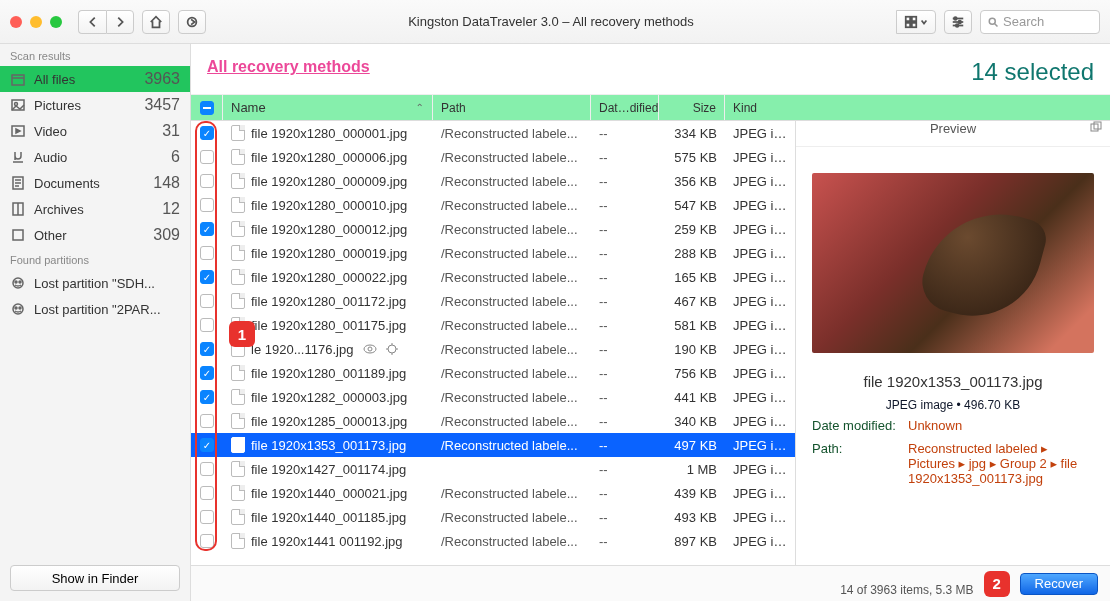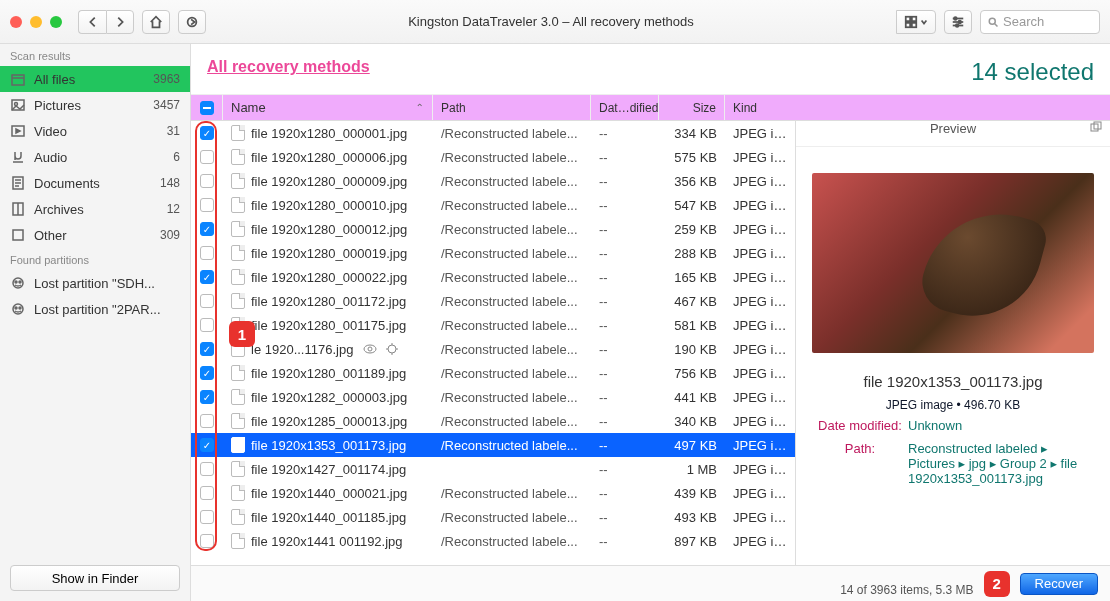--- a/index.html
+++ b/index.html
@@ -21,31 +21,31 @@
 .searchbox svg{width:12px;height:12px;stroke:#999;stroke-width:2;fill:none;margin-right:4px;}
 
 
 .main{flex:1;display:flex;overflow:hidden;}
 .sidebar{width:191px;background:#f4f4f4;border-right:1px solid #ddd;display:flex;flex-direction:column;}
 .section-label{padding:6px 10px 4px;color:#888;font-size:11px;}
 .sitem{height:26px;display:flex;align-items:center;padding:0 10px;gap:8px;color:#333;}
 .sitem.selected{background:#22c55e;}
 .sitem .sicon{width:16px;height:16px;display:flex;align-items:center;justify-content:center;}
 .sitem .sicon svg{width:14px;height:14px;stroke:#666;stroke-width:1.5;fill:none;}
-.sitem .count{margin-left:auto;color:#555;font-size:12px;}
+.sitem .count{margin-left:auto;color:#555;font-size:16px;}
 .sidebar-spacer{flex:1;}
 .finder-btn{margin:10px;height:26px;border:1px solid #ccc;border-radius:4px;background:linear-gradient(#fff,#f3f3f3);display:flex;align-items:center;justify-content:center;}
 
 .content{flex:1;display:flex;flex-direction:column;}
 .header{padding:14px 16px 8px;border-bottom:1px solid #eee;display:flex;align-items:flex-start;}
 .header h1{font-size:16px;font-weight:600;color:#ec4899;text-decoration:underline;}
 .header .sub{color:#888;font-size:13px;margin-top:4px;}
 .header .selcount{margin-left:auto;color:#0f766e;font-size:24px;}
 
-.cols{height:26px;border-bottom:1px solid #ddd;display:flex;align-items:center;background:#f0abfc;}
+.cols{height:26px;border-bottom:1px solid #ddd;display:flex;align-items:center;background:#86efac;}
 .col{padding:0 8px;color:#333;font-size:12px;border-right:1px solid #eee;height:100%;display:flex;align-items:center;overflow:hidden;white-space:nowrap;}
 .col.check{width:32px;justify-content:center;}
 .col.name{width:210px;}
 .col.path{width:158px;}
 .col.date{width:68px;}
 .col.size{width:66px;justify-content:flex-end;}
 .col.kind{width:70px;border-right:none;}
 .sort-ind{margin-left:auto;font-size:10px;color:#666;}
 
 .listwrap{flex:1;display:flex;overflow:hidden;}
@@ -74,22 +74,22 @@
 .check-outline{position:absolute;left:4px;top:0;width:22px;border:2px solid #e8322d;border-radius:10px;z-index:5;}
 
 .preview{flex:1;border-left:1px solid #ddd;display:flex;flex-direction:column;background:#fff;}
 .preview-hdr{height:26px;display:flex;align-items:flex-start;justify-content:center;color:#555;font-size:12px;border-bottom:1px solid #eee;position:relative;}
 .preview-hdr .pop{position:absolute;right:8px;}
 .preview-img{margin:26px 16px 12px;height:180px;background:linear-gradient(135deg,#c8524f 0%,#7a2f2a 40%,#4a2f1a 60%,#d4735e 90%);border-radius:2px;position:relative;overflow:hidden;}
 .preview-img::before{content:"";position:absolute;right:20%;top:20%;width:110px;height:110px;background:radial-gradient(ellipse at 30% 30%,#6b4a2f,#2a1a0f);border-radius:80% 20% 70% 30%;transform:rotate(15deg);}
 .preview-name{text-align:center;padding:8px;font-size:15px;color:#333;}
 .preview-meta{text-align:center;color:#0f172a;font-size:12px;margin-bottom:2px;}
 .meta-row{display:flex;padding:4px 16px;font-size:12px;}
-.meta-row .k{width:96px;text-align:center;color:#be185d;}
-.meta-row .v{flex:1;color:#0f766e;}
+.meta-row .k{width:96px;text-align:left;color:#14532d;}
+.meta-row .v{flex:1;color:#c2410c;}
 
 .statusbar{height:36px;border-top:1px solid #ddd;display:flex;align-items:center;justify-content:flex-end;padding:0 12px;gap:10px;background:#fafafa;position:relative;}
 .status-text{color:#555;font-size:12px;margin-top:12px;}
 .recover-btn{height:22px;padding:0 14px;background:linear-gradient(#4fa8ff,#1066e6);color:#fff;border:1px solid #0a55c4;border-radius:4px;font-size:13px;display:flex;align-items:center;}
 </style>
 </head>
 <body>
 
 <div class="titlebar">
   <div class="traffic">

